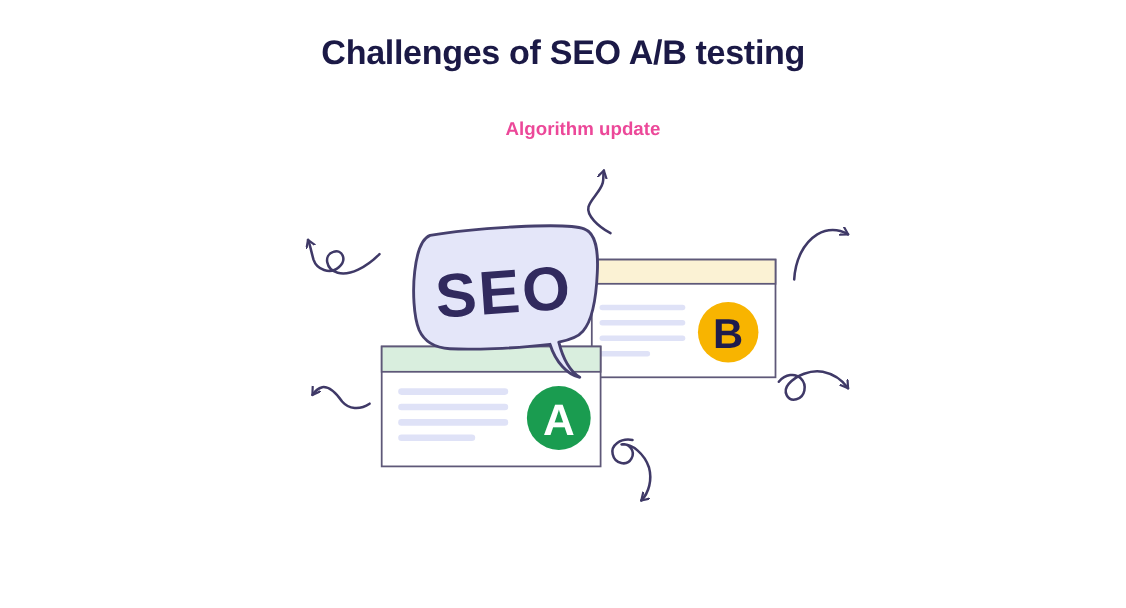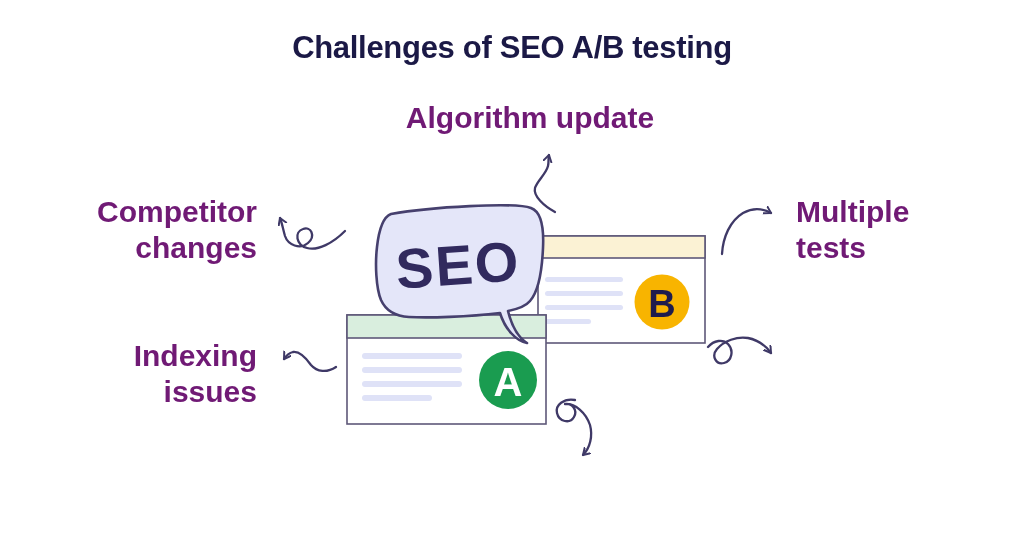--- a/index.html
+++ b/index.html
@@ -14,44 +14,41 @@
     position:absolute;
     top:30px;left:0;width:100%;
     text-align:center;
     font-size:31px;
     font-weight:700;
     color:#1b1946;
     letter-spacing:-0.3px;
   }
   .label{
     position:absolute;
-    font-size:30px;
+    font-size:17px;
     font-weight:700;
     line-height:36px;
-    color:#701a75;
+    color:#ec4899;
   }
   .label.algorithm   {top:100px; left:230px; width:600px; text-align:center; white-space:nowrap;}
   .label.competitor  {top:194px; left:85px;  width:172px; text-align:right;}
   .label.multiple    {top:194px; left:796px; width:140px; text-align:left;}
   .label.indexing    {top:338px; left:115px; width:142px; text-align:right;}
   .label.crawl       {top:338px; left:796px; width:132px; text-align:left;}
   .label.attribution {top:470px; left:227px; width:600px; text-align:center; white-space:nowrap;}
   svg.scene{position:absolute;top:0;left:0;}
 </style>
 </head>
 <body>
 
 <div class="stage">
 
   <div class="title">Challenges of SEO A/B testing</div>
 
   <div class="label algorithm">Algorithm update</div>
-  <div class="label competitor">Competitor changes</div>
-  <div class="label multiple">Multiple tests</div>
-  <div class="label indexing">Indexing issues</div>
 
   <svg class="scene" width="1024" height="553" viewBox="0 0 1024 553">
     <defs>
       <marker id="ah" markerUnits="userSpaceOnUse" markerWidth="14" markerHeight="14" refX="7" refY="4.5" orient="auto">
         <path d="M0.5,0.5 L7,4.5 L0.5,8.5" fill="none" stroke="#3f3967" stroke-width="2" stroke-linecap="round" stroke-linejoin="round"></path>
       </marker>
     </defs>
 
     <g>
       <rect x="538" y="236" width="167" height="107" fill="#ffffff" stroke="#5e5878" stroke-width="1.6"></rect>

